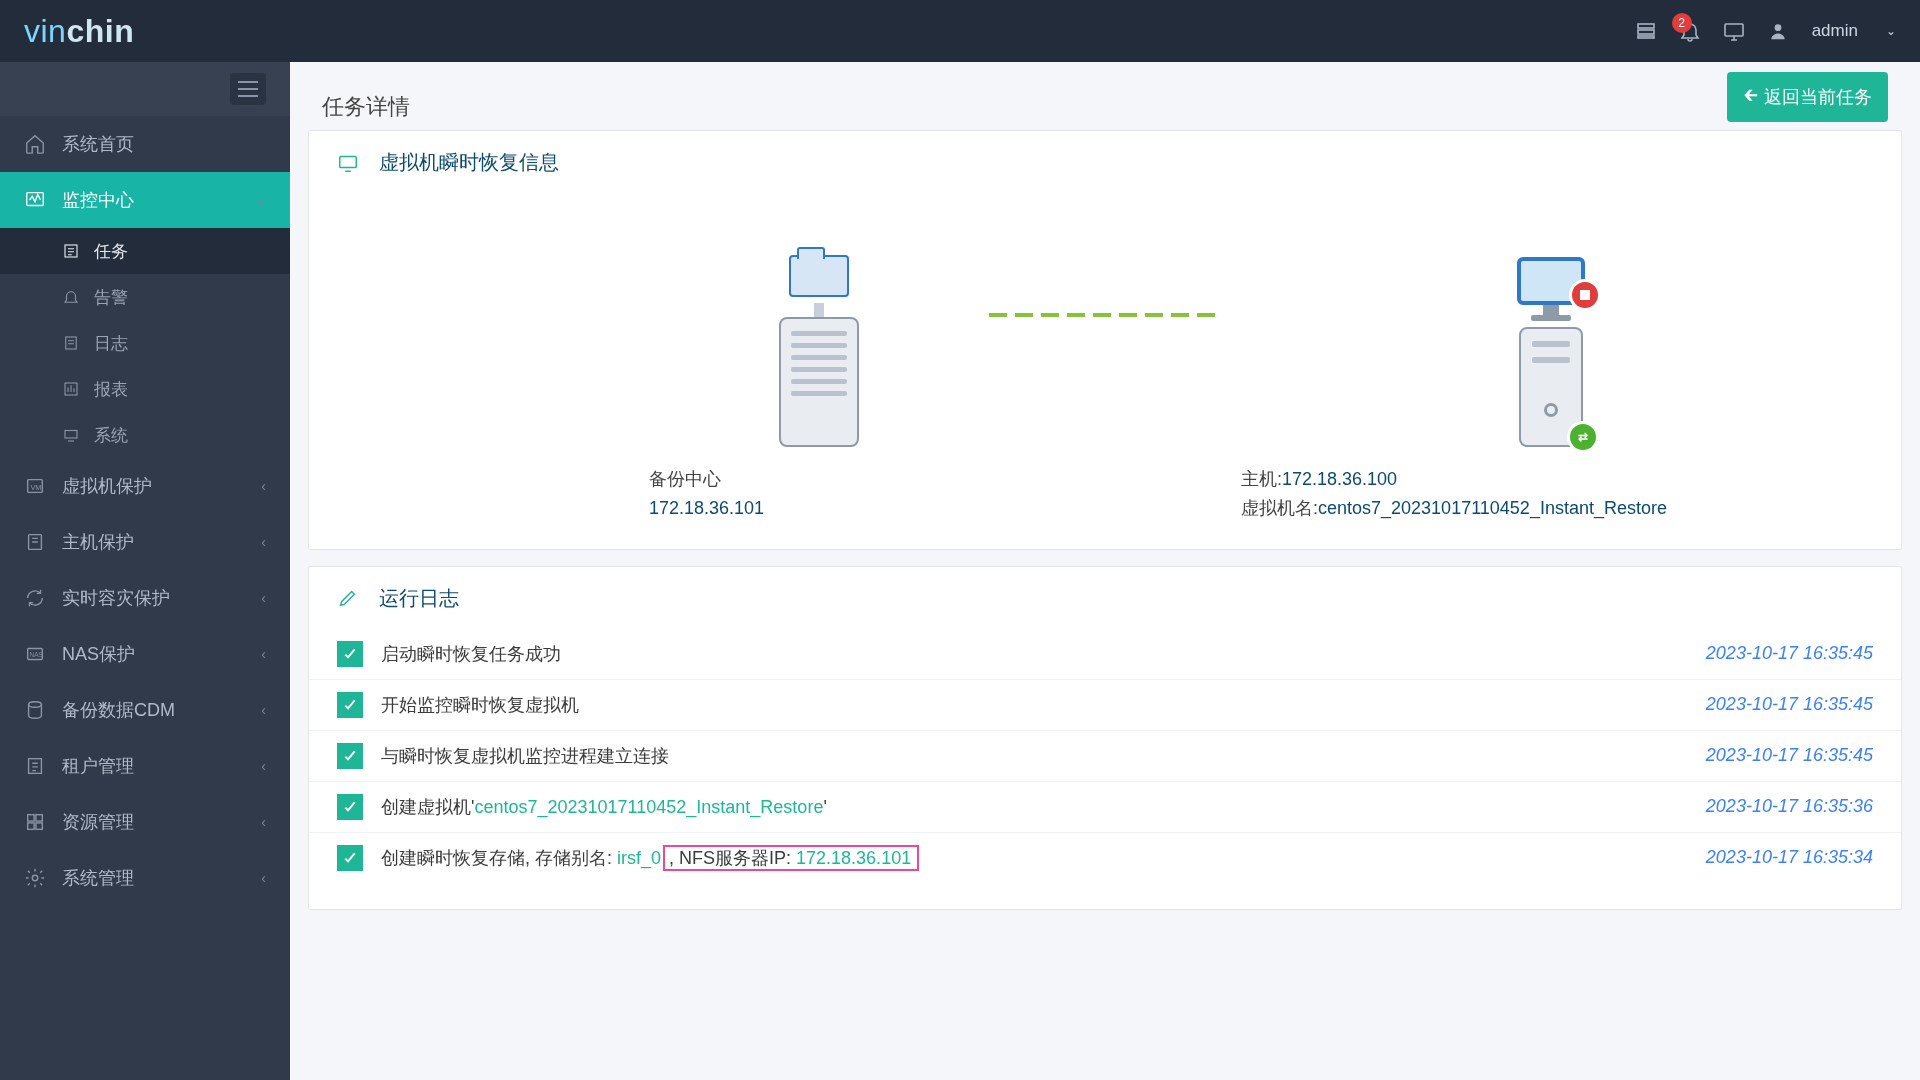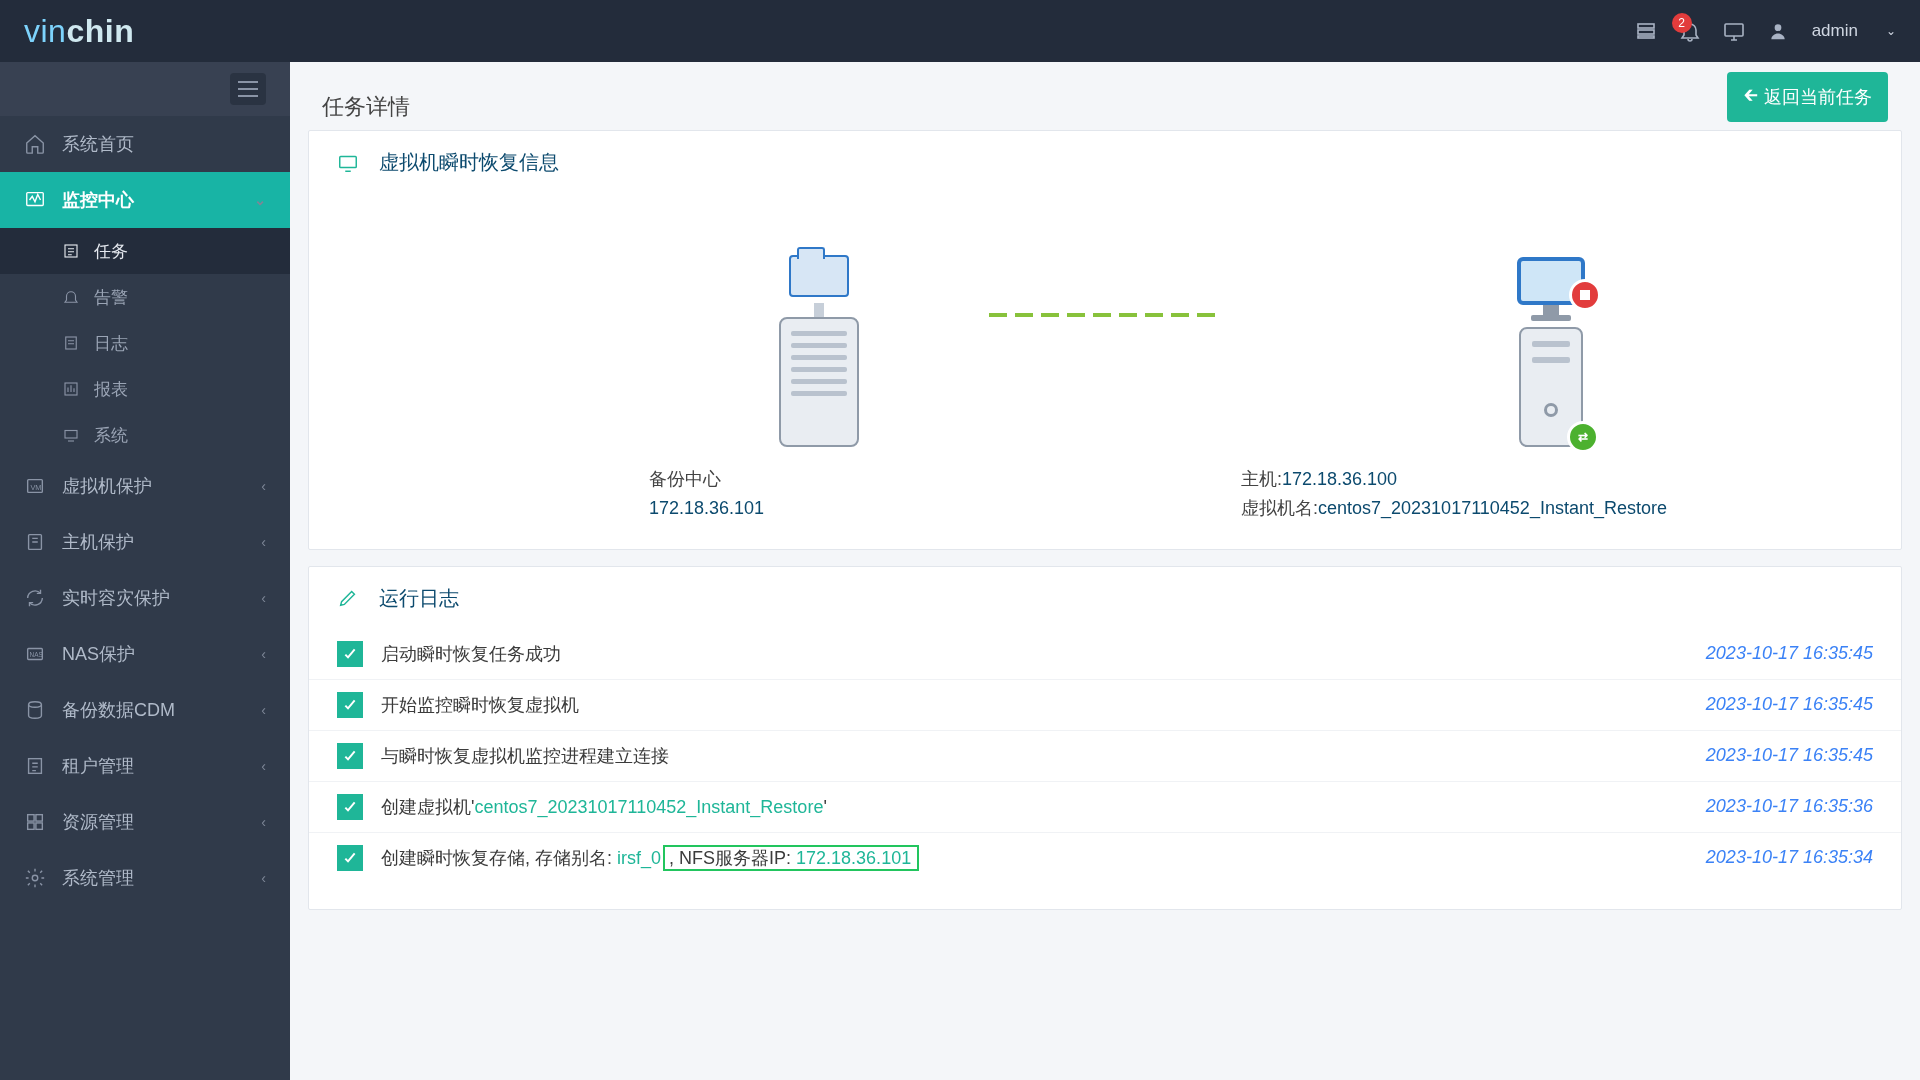--- a/index.html
+++ b/index.html
@@ -20,21 +20,21 @@
 
 .shell { display:flex; height:calc(1080px - 62px); }
 
 
 .sidebar { width:290px; background:#303a4a; color:#b0bac9; display:flex; flex-direction:column; }
 .collapse-row { height:54px; display:flex; justify-content:flex-end; align-items:center; padding-right:24px; background:#384152;}
 .hamburger{ width:36px; height:32px; background:#2a3342; border-radius:4px; display:flex; flex-direction:column; justify-content:center; gap:5px; align-items:center; cursor:pointer;}
 .hamburger div{ width:20px; height:2px; background:#8a94a6;}
 .nav-item { height:56px; display:flex; align-items:center; padding:0 24px; font-size:18px; cursor:pointer; gap:16px; position:relative;}
 .nav-item .arrow { margin-left:auto; font-size:14px; color:#7d8696;}
-.nav-item.active { background:#18b4a5; color:#fff;font-weight:bold;}
+.nav-item.active { background:#18b4a5; color:#fff;}
 .nav-item.active::after{ content:""; position:absolute; right:-14px; top:50%; transform:translateY(-50%); border:14px solid transparent; border-left-color:#18b4a5;}
 .sub-item { height:46px; display:flex; align-items:center; padding-left:58px; font-size:17px; color:#9aa4b5; cursor:pointer; gap:14px;}
 .sub-item.current { background:#232c3b; color:#e6eaf0;}
 .nav-item .ico, .sub-item .ico { width:22px; height:22px; display:inline-flex; align-items:center; justify-content:flex-end;}
 .nav-item .ico svg, .sub-item .ico svg { width:22px; height:22px; stroke:#8a94a6; fill:none; stroke-width:1.5;}
 .nav-item.active .ico svg { stroke:#fff;}
 .sub-item .ico svg { width:18px; height:18px; stroke:#8a94a6;}
 .sub-item.current .ico svg { stroke:#e6eaf0;}
 
 
@@ -55,21 +55,21 @@
 
 
 .loglist { padding:6px 0 26px 0;}
 .logrow { display:flex; align-items:center; padding:12px 28px; font-size:18px; color:#3b3b3b; border-top:1px solid #f0f2f5;}
 .loglist .logrow:first-child{border-top:none;}
 .check { width:26px; height:26px; background:#1fb698; display:inline-flex; align-items:center; justify-content:center; margin-right:18px; flex-shrink:0;}
 .check svg{ width:16px; height:16px; stroke:#fff; fill:none; stroke-width:3;}
 .logrow .msg{ flex:1;}
 .logrow .msg .green{ color:#1fb698; }
 .logrow .time{ color:#3b82f6; font-style:italic; font-size:18px;}
-.redbox{ border:2px solid #22c55e; padding:1px 6px 1px 4px; margin-left:2px;}
+.redbox{ border:2px solid #ec4899; padding:1px 6px 1px 4px; margin-left:2px;}
 
 
 .serverbox{ display:flex; flex-direction:column; align-items:center;}
 .folder{ width:60px; height:42px; background:#d7e6f5; border:2px solid #2f78c8; border-radius:4px; margin-bottom:6px; position:relative;}
 .folder::before{content:"";position:absolute;top:-10px;left:6px;width:24px;height:10px;background:#d7e6f5;border:2px solid #2f78c8;border-bottom:none;border-radius:3px 3px 0 0;}
 .stand{width:10px;height:14px;background:#c7cfd9;}
 .server{ width:80px; height:130px; background:#e9edf2; border:2px solid #8f9aa8; border-radius:8px; display:flex; flex-direction:column; gap:7px; padding:12px 10px;}
 .server div{height:5px;background:#b9c2ce;border-radius:2px;}
 .pcbox{display:flex; flex-direction:column; align-items:center; position:relative;}
 .monitor{width:68px;height:48px;background:#cfe6f7;border:4px solid #2f78c8;border-radius:6px;}

